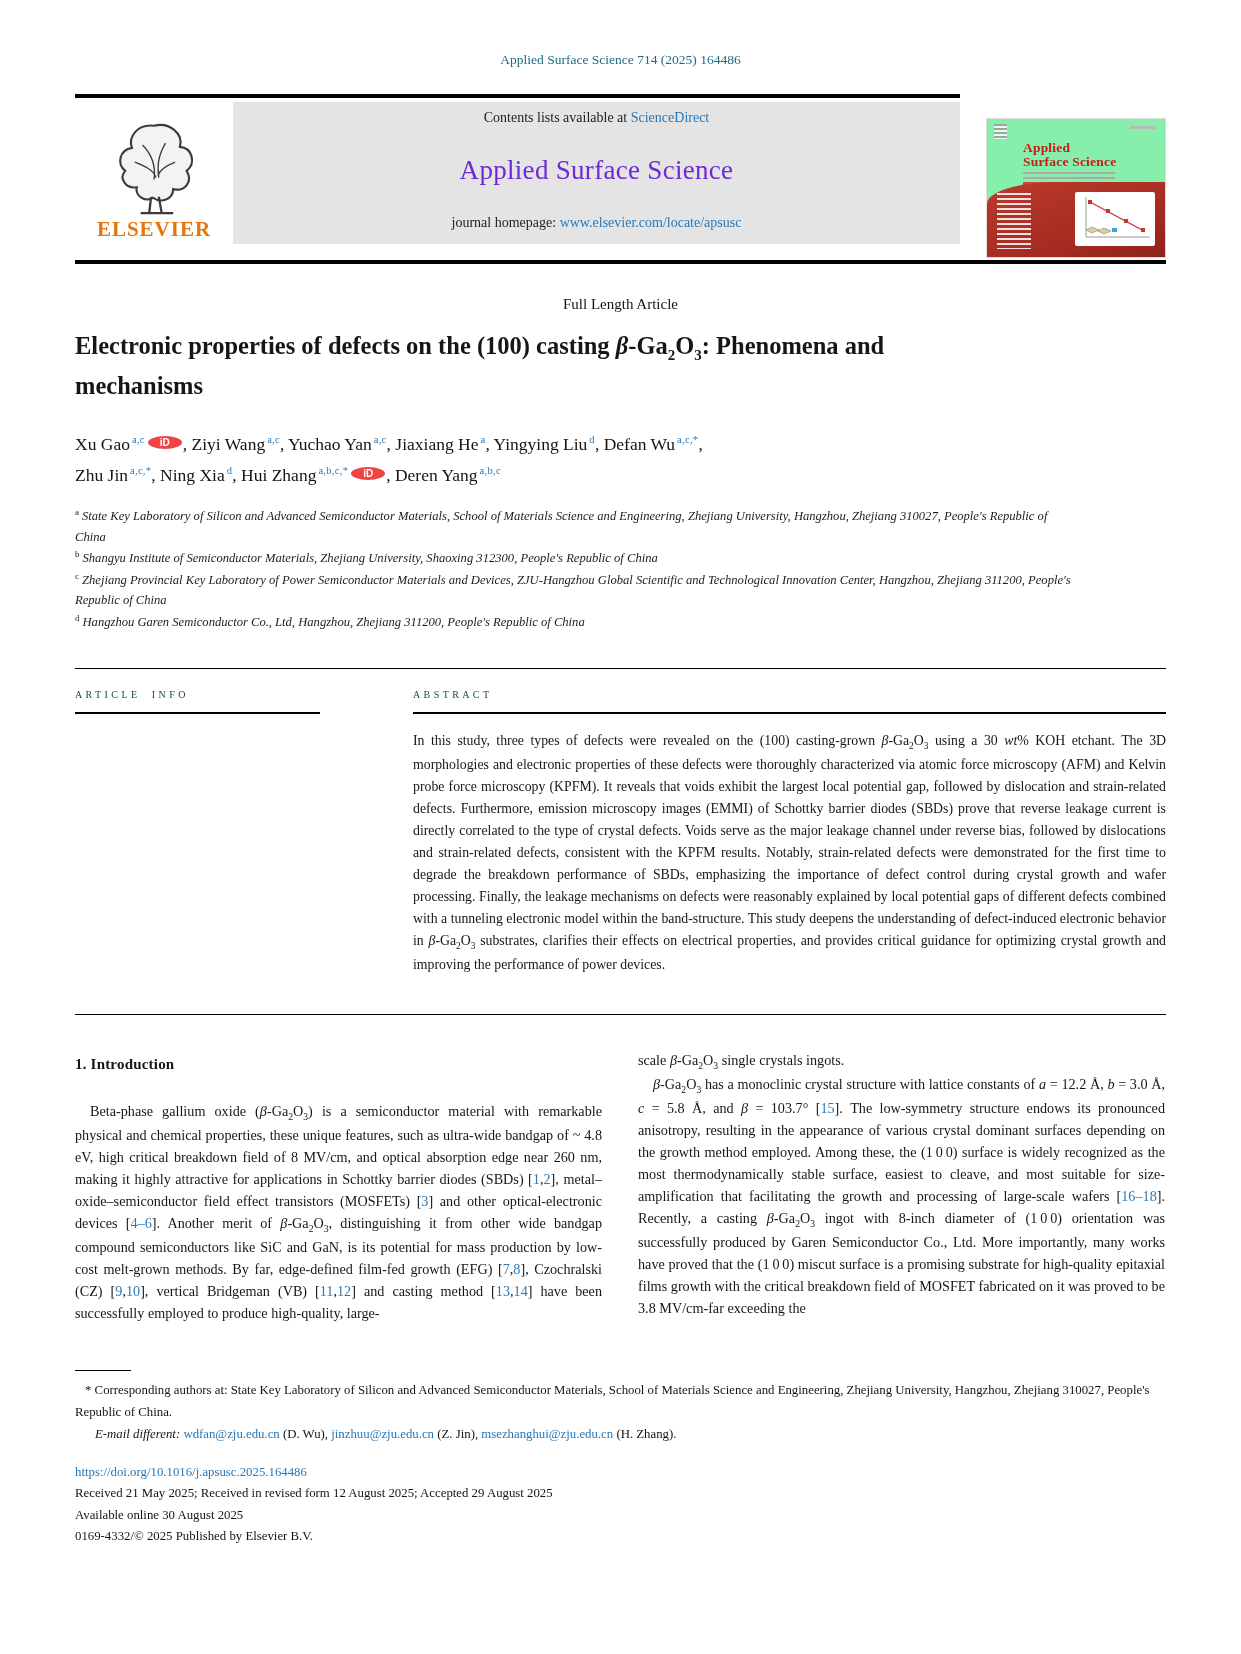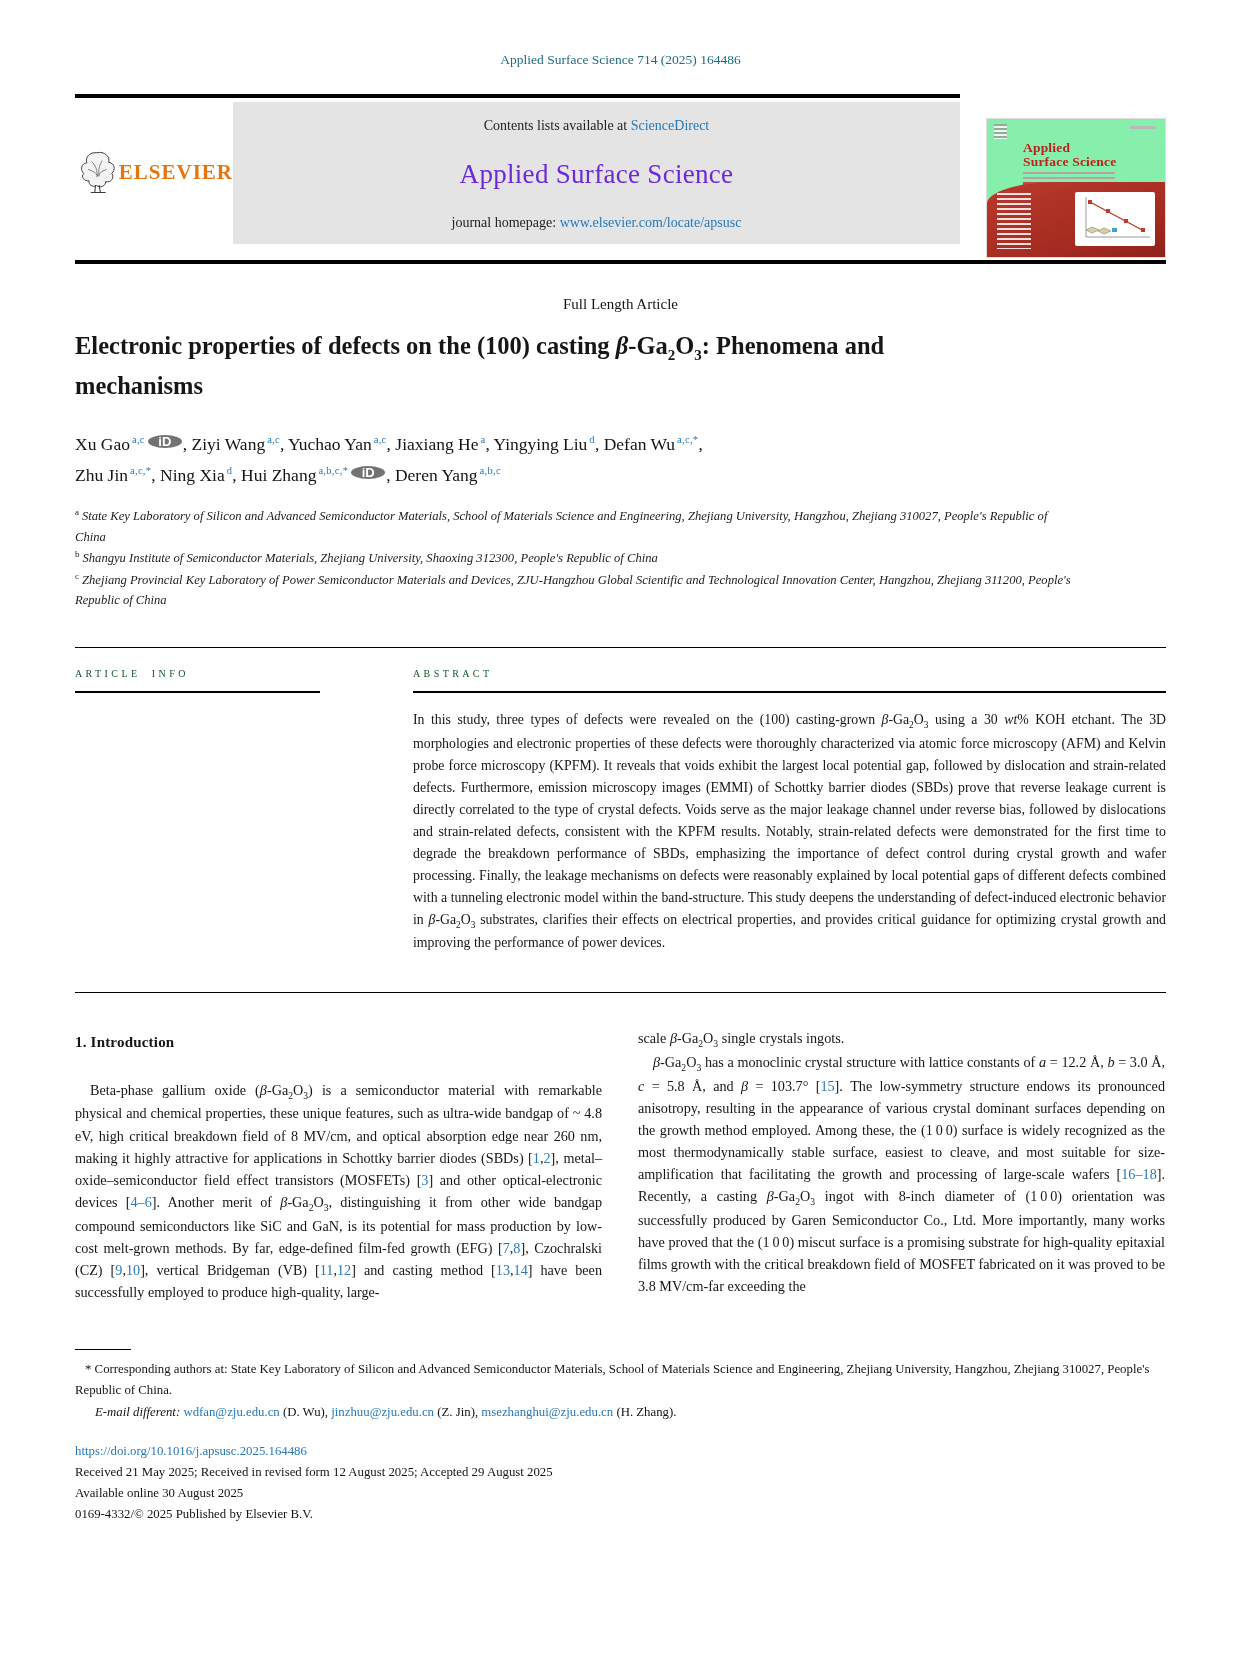--- a/index.html
+++ b/index.html
@@ -12,23 +12,23 @@
   .page { padding:52px 75px 0 75px; }
 
   
   .citation { text-align:center; font-size:13.5px; color:#1f6b80; margin-bottom:26px; }
 
   
   .masthead { display:flex; align-items:flex-start; }
   .mast-left { flex:1 1 auto; margin-right:26px; }
   .bar { background:#000; height:4px; }
   .mast-row { display:flex; height:142px; margin-top:4px; }
-  .logo-box { width:158px; background:#fff; display:flex; flex-direction:row; align-items:center; justify-content:flex-end; padding-bottom:2px; }
+  .logo-box { width:158px; background:#fff; display:flex; flex-direction:column; align-items:center; justify-content:flex-end; padding-bottom:2px; }
   .elsevier-word { color:#e8740e; font-weight:bold; font-size:21px; letter-spacing:1px; margin-top:1px; }
-  .graybox { flex:1 1 auto; background:#e4e4e4; display:flex; flex-direction:column; align-items:center; justify-content:space-between; padding:16px 12px 13px 12px; }
+  .graybox { flex:1 1 auto; background:#e4e4e4; display:flex; flex-direction:column; align-items:center; justify-content:space-between; padding:8px 12px 13px 12px; }
   .contents-line, .homepage-line { font-size:14px; color:#222; }
   .journal-title-big { font-size:27px; color:#6d28d9; letter-spacing:.3px; }
   .link { color:#2878b8; }
   .bar-full { background:#000; height:4px; margin-top:2px; }
 
   
   .cover { width:180px; height:140px; margin-top:24px; position:relative; background:#86efac; border:1px solid #e0dcdc; overflow:hidden; flex:0 0 auto; }
   .cover-red { position:absolute; left:0; right:0; bottom:0; height:54%; background:linear-gradient(160deg,#bb3a2d 0%,#a32a1f 70%,#8e221a 100%); border-top-left-radius:70px 22px; }
   .cover-title { position:absolute; top:22px; left:36px; color:#c21f1b; font-weight:bold; font-size:13.5px; line-height:1.05; letter-spacing:.2px; }
   .cover-mini-logo { position:absolute; top:5px; left:7px; width:13px; height:15px; background:repeating-linear-gradient(#9a9a9a 0 2px,#fff 2px 4px); opacity:.8; }
@@ -39,22 +39,22 @@
   .cover-list { position:absolute; left:10px; bottom:8px; width:34px; height:56px;
     background:repeating-linear-gradient(to bottom, rgba(255,255,255,.85) 0 1.5px, rgba(255,255,255,0) 1.5px 5px); }
   .cover-chart { position:absolute; right:10px; bottom:11px; width:80px; height:54px; background:#fff; border-radius:2px; padding:3px; }
 
   
   .article-type { margin-top:32px; font-size:15px;text-align:center; }
   .title { margin:14px 0 0 0; font-size:24.5px; font-weight:bold; line-height:1.55; max-width:920px; color:#161616; }
   .title sub { font-size:15px; }
   .authors { margin-top:24px; font-size:17.5px; line-height:1.75; max-width:860px; }
   .authors sup { font-size:10.5px; margin-left:2px; letter-spacing:.3px; }
-  .orcid-icon { display:inline-block; width:34px; height:13px; border-radius:50%; background:#737373; color:#fff;
-    font-family:"Liberation Sans",sans-serif; font-size:13px; font-weight:bold; line-height:13px; text-align:center;
+  .orcid-icon { display:inline-block; width:34px; height:13px; border-radius:50%; background:#ef4444; color:#fff;
+    font-family:"Liberation Sans",sans-serif; font-size:10px; font-weight:bold; line-height:13px; text-align:center;
     vertical-align:4px; margin:0 1px 0 3px; }
   .affiliations { margin-top:15px; font-size:12.6px; line-height:1.62; color:#1c1c1c; }
   .affil-row { max-width:1000px; }
   .affil-row sup { font-size:9px; font-style:normal; margin-right:3px; }
   .affil-text { font-style:italic; }
 
   
   .info-abstract { margin-top:36px; border-top:1.5px solid #000; border-bottom:1px solid #000; display:flex; padding:16px 0 38px 0; }
   .col-info { width:245px; flex:0 0 auto; }
   .col-abs { flex:1 1 auto; margin-left:93px; }
@@ -148,20 +148,21 @@
 
   <div class="authors">
     <div><span>Xu Gao</span><sup class="link">a,c</sup><span class="orcid-icon">iD</span><span>, Ziyi Wang</span><sup class="link">a,c</sup><span>, Yuchao Yan</span><sup class="link">a,c</sup><span>, Jiaxiang He</span><sup class="link">a</sup><span>, Yingying Liu</span><sup class="link">d</sup><span>, Defan Wu</span><sup class="link">a,c,*</sup><span>,</span></div>
     <div><span>Zhu Jin</span><sup class="link">a,c,*</sup><span>, Ning Xia</span><sup class="link">d</sup><span>, Hui Zhang</span><sup class="link">a,b,c,*</sup><span class="orcid-icon">iD</span><span>, Deren Yang</span><sup class="link">a,b,c</sup></div>
   </div>
 
   <div class="affiliations">
     <div class="affil-row"><sup>a</sup><span class="affil-text">State Key Laboratory of Silicon and Advanced Semiconductor Materials, School of Materials Science and Engineering, Zhejiang University, Hangzhou, Zhejiang 310027, People's Republic of China</span></div>
     <div class="affil-row"><sup>b</sup><span class="affil-text">Shangyu Institute of Semiconductor Materials, Zhejiang University, Shaoxing 312300, People's Republic of China</span></div>
     <div class="affil-row"><sup>c</sup><span class="affil-text">Zhejiang Provincial Key Laboratory of Power Semiconductor Materials and Devices, ZJU-Hangzhou Global Scientific and Technological Innovation Center, Hangzhou, Zhejiang 311200, People's Republic of China</span></div>
+    <div class="affil-row"><sup>d</sup><span class="affil-text">Hangzhou Garen Semiconductor Co., Ltd, Hangzhou, Zhejiang 311200, People's Republic of China</span></div>
   </div>
 
   <div class="info-abstract">
     <div class="col-info">
       <div class="block-h">ARTICLE INFO</div>
     </div>
     <div class="col-abs">
       <div class="block-h">ABSTRACT</div>
       <div class="abs-text"><span>In this study, three types of defects were revealed on the (100) casting-grown </span><em>β</em><span>-Ga</span><sub>2</sub><span>O</span><sub>3</sub><span> using a 30 </span><em>wt</em><span>% KOH etchant. The 3D morphologies and electronic properties of these defects were thoroughly characterized via atomic force microscopy (AFM) and Kelvin probe force microscopy (KPFM). It reveals that voids exhibit the largest local potential gap, followed by dislocation and strain-related defects. Furthermore, emission microscopy images (EMMI) of Schottky barrier diodes (SBDs) prove that reverse leakage current is directly correlated to the type of crystal defects. Voids serve as the major leakage channel under reverse bias, followed by dislocations and strain-related defects, consistent with the KPFM results. Notably, strain-related defects were demonstrated for the first time to degrade the breakdown performance of SBDs, emphasizing the importance of defect control during crystal growth and wafer processing. Finally, the leakage mechanisms on defects were reasonably explained by local potential gaps of different defects combined with a tunneling electronic model within the band-structure. This study deepens the understanding of defect-induced electronic behavior in </span><em>β</em><span>-Ga</span><sub>2</sub><span>O</span><sub>3</sub><span> substrates, clarifies their effects on electrical properties, and provides critical guidance for optimizing crystal growth and improving the performance of power devices.</span></div>
     </div>

